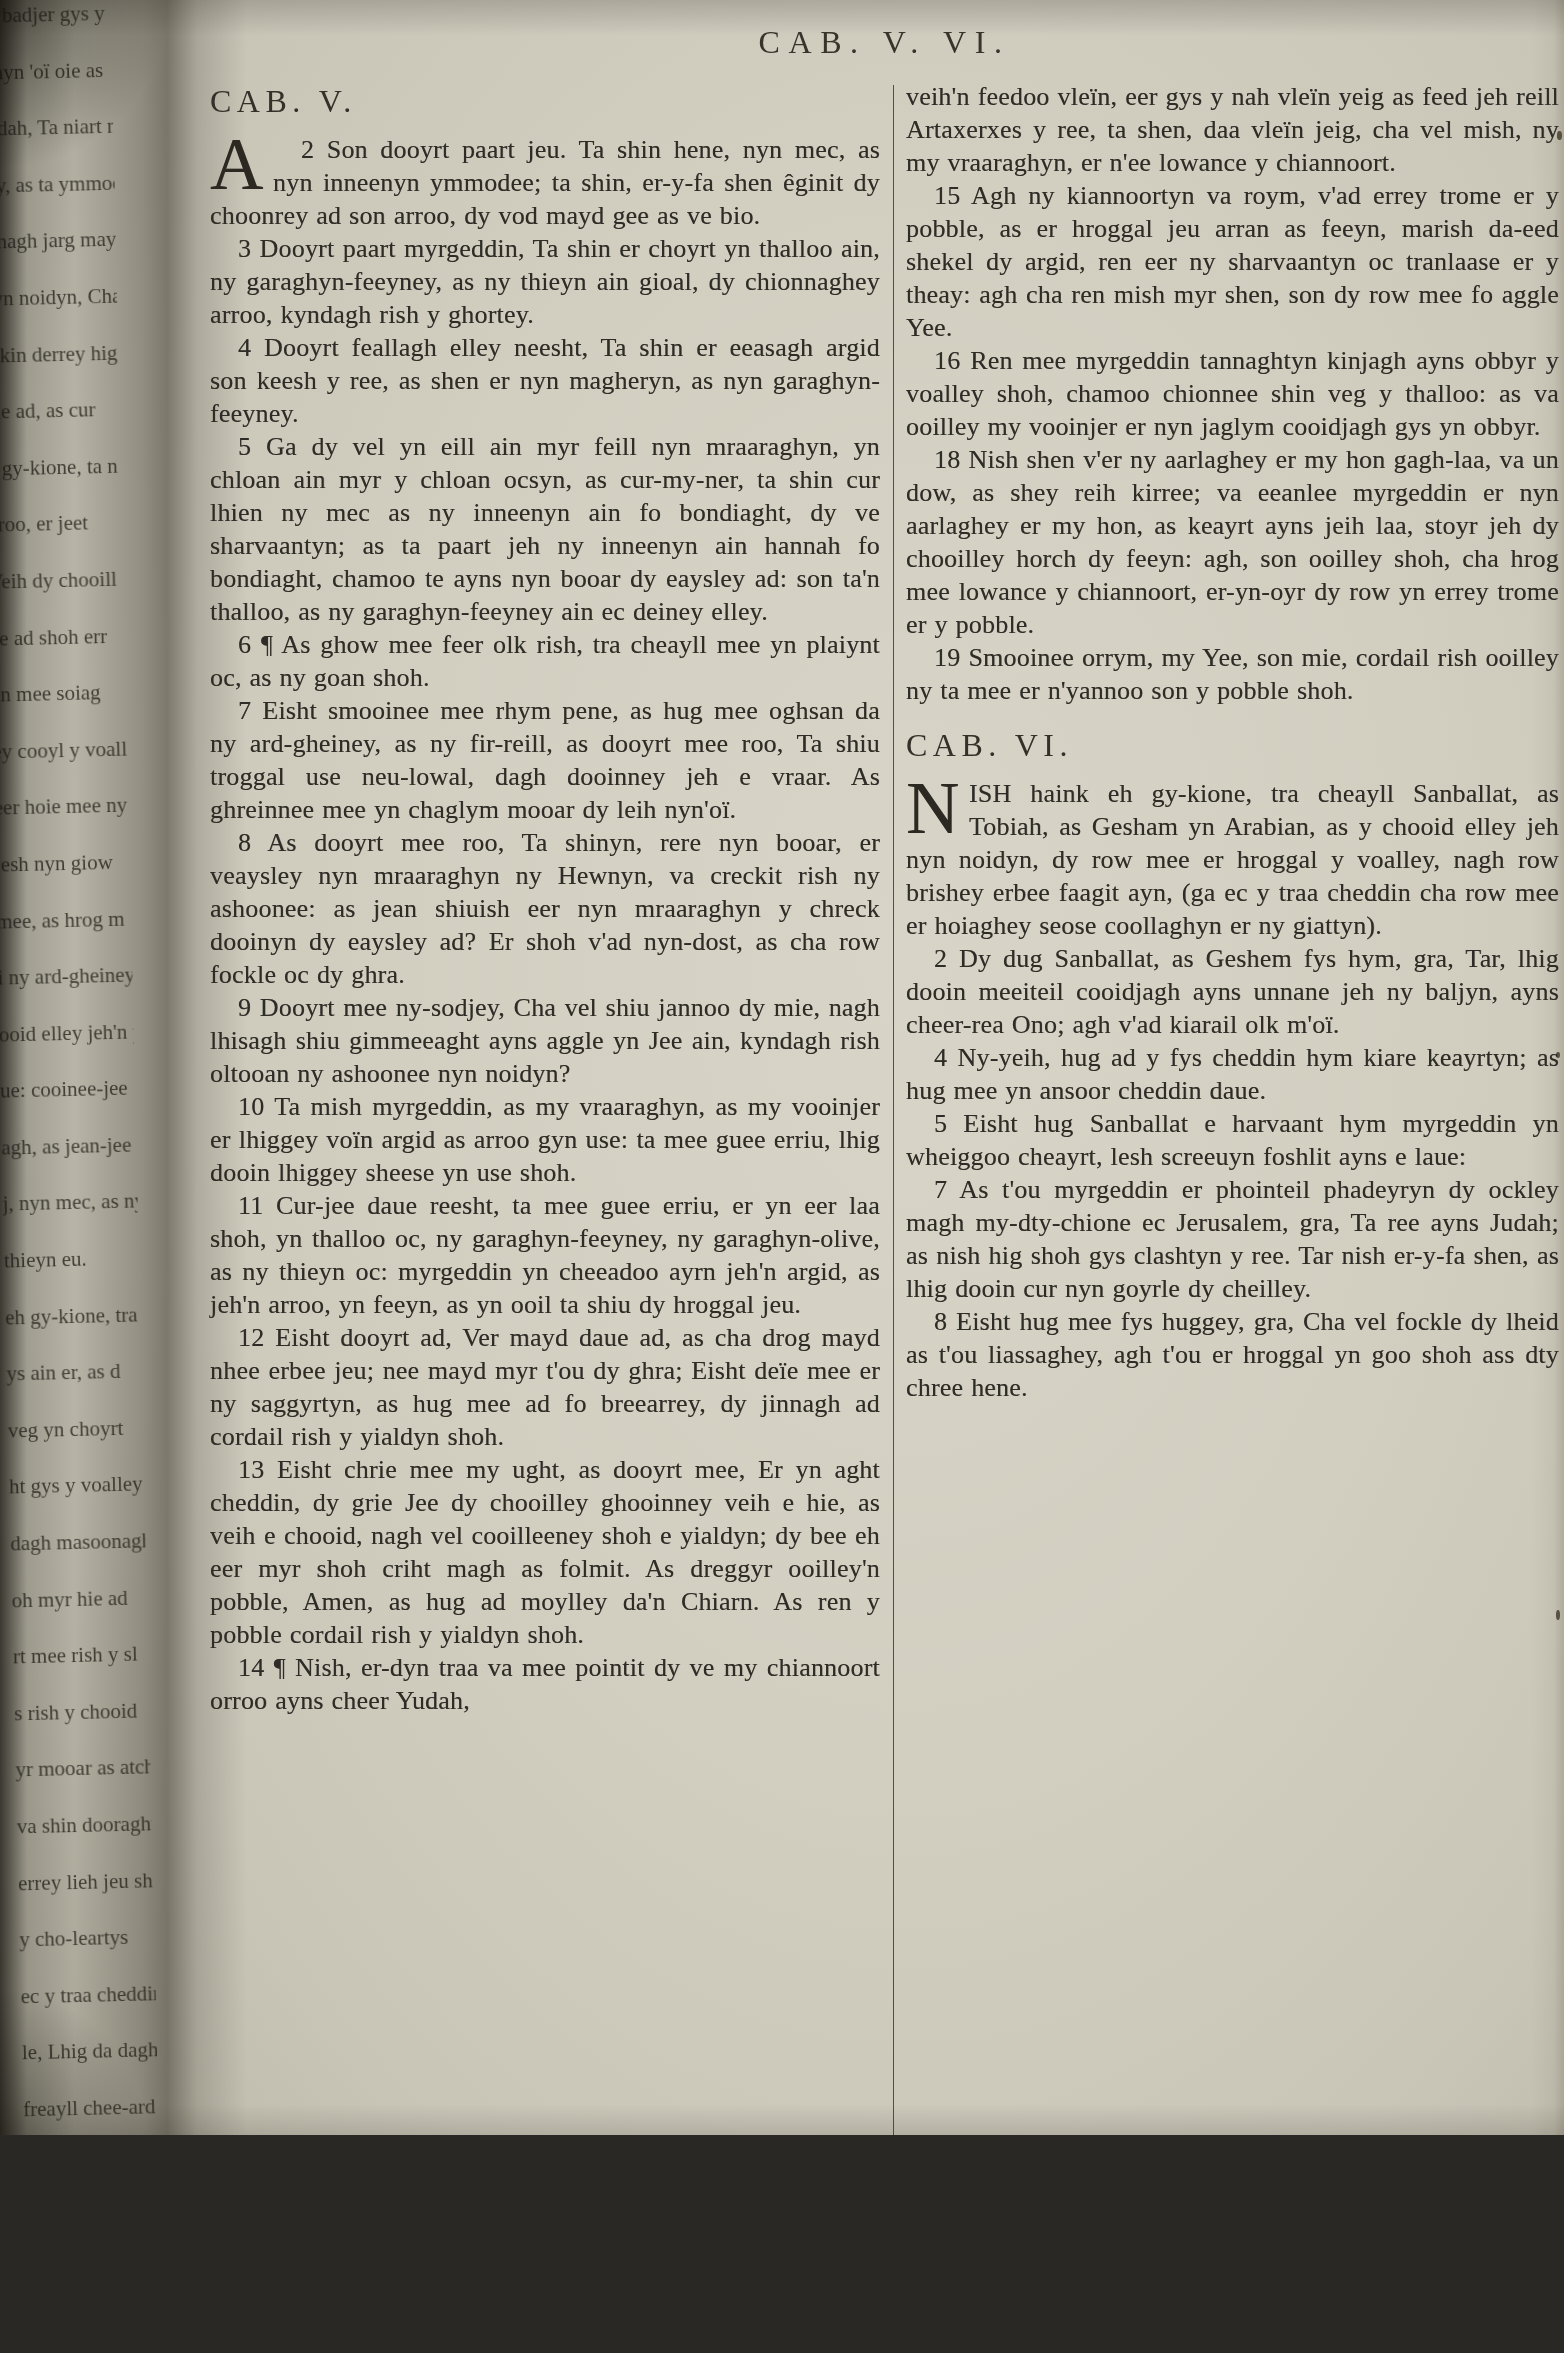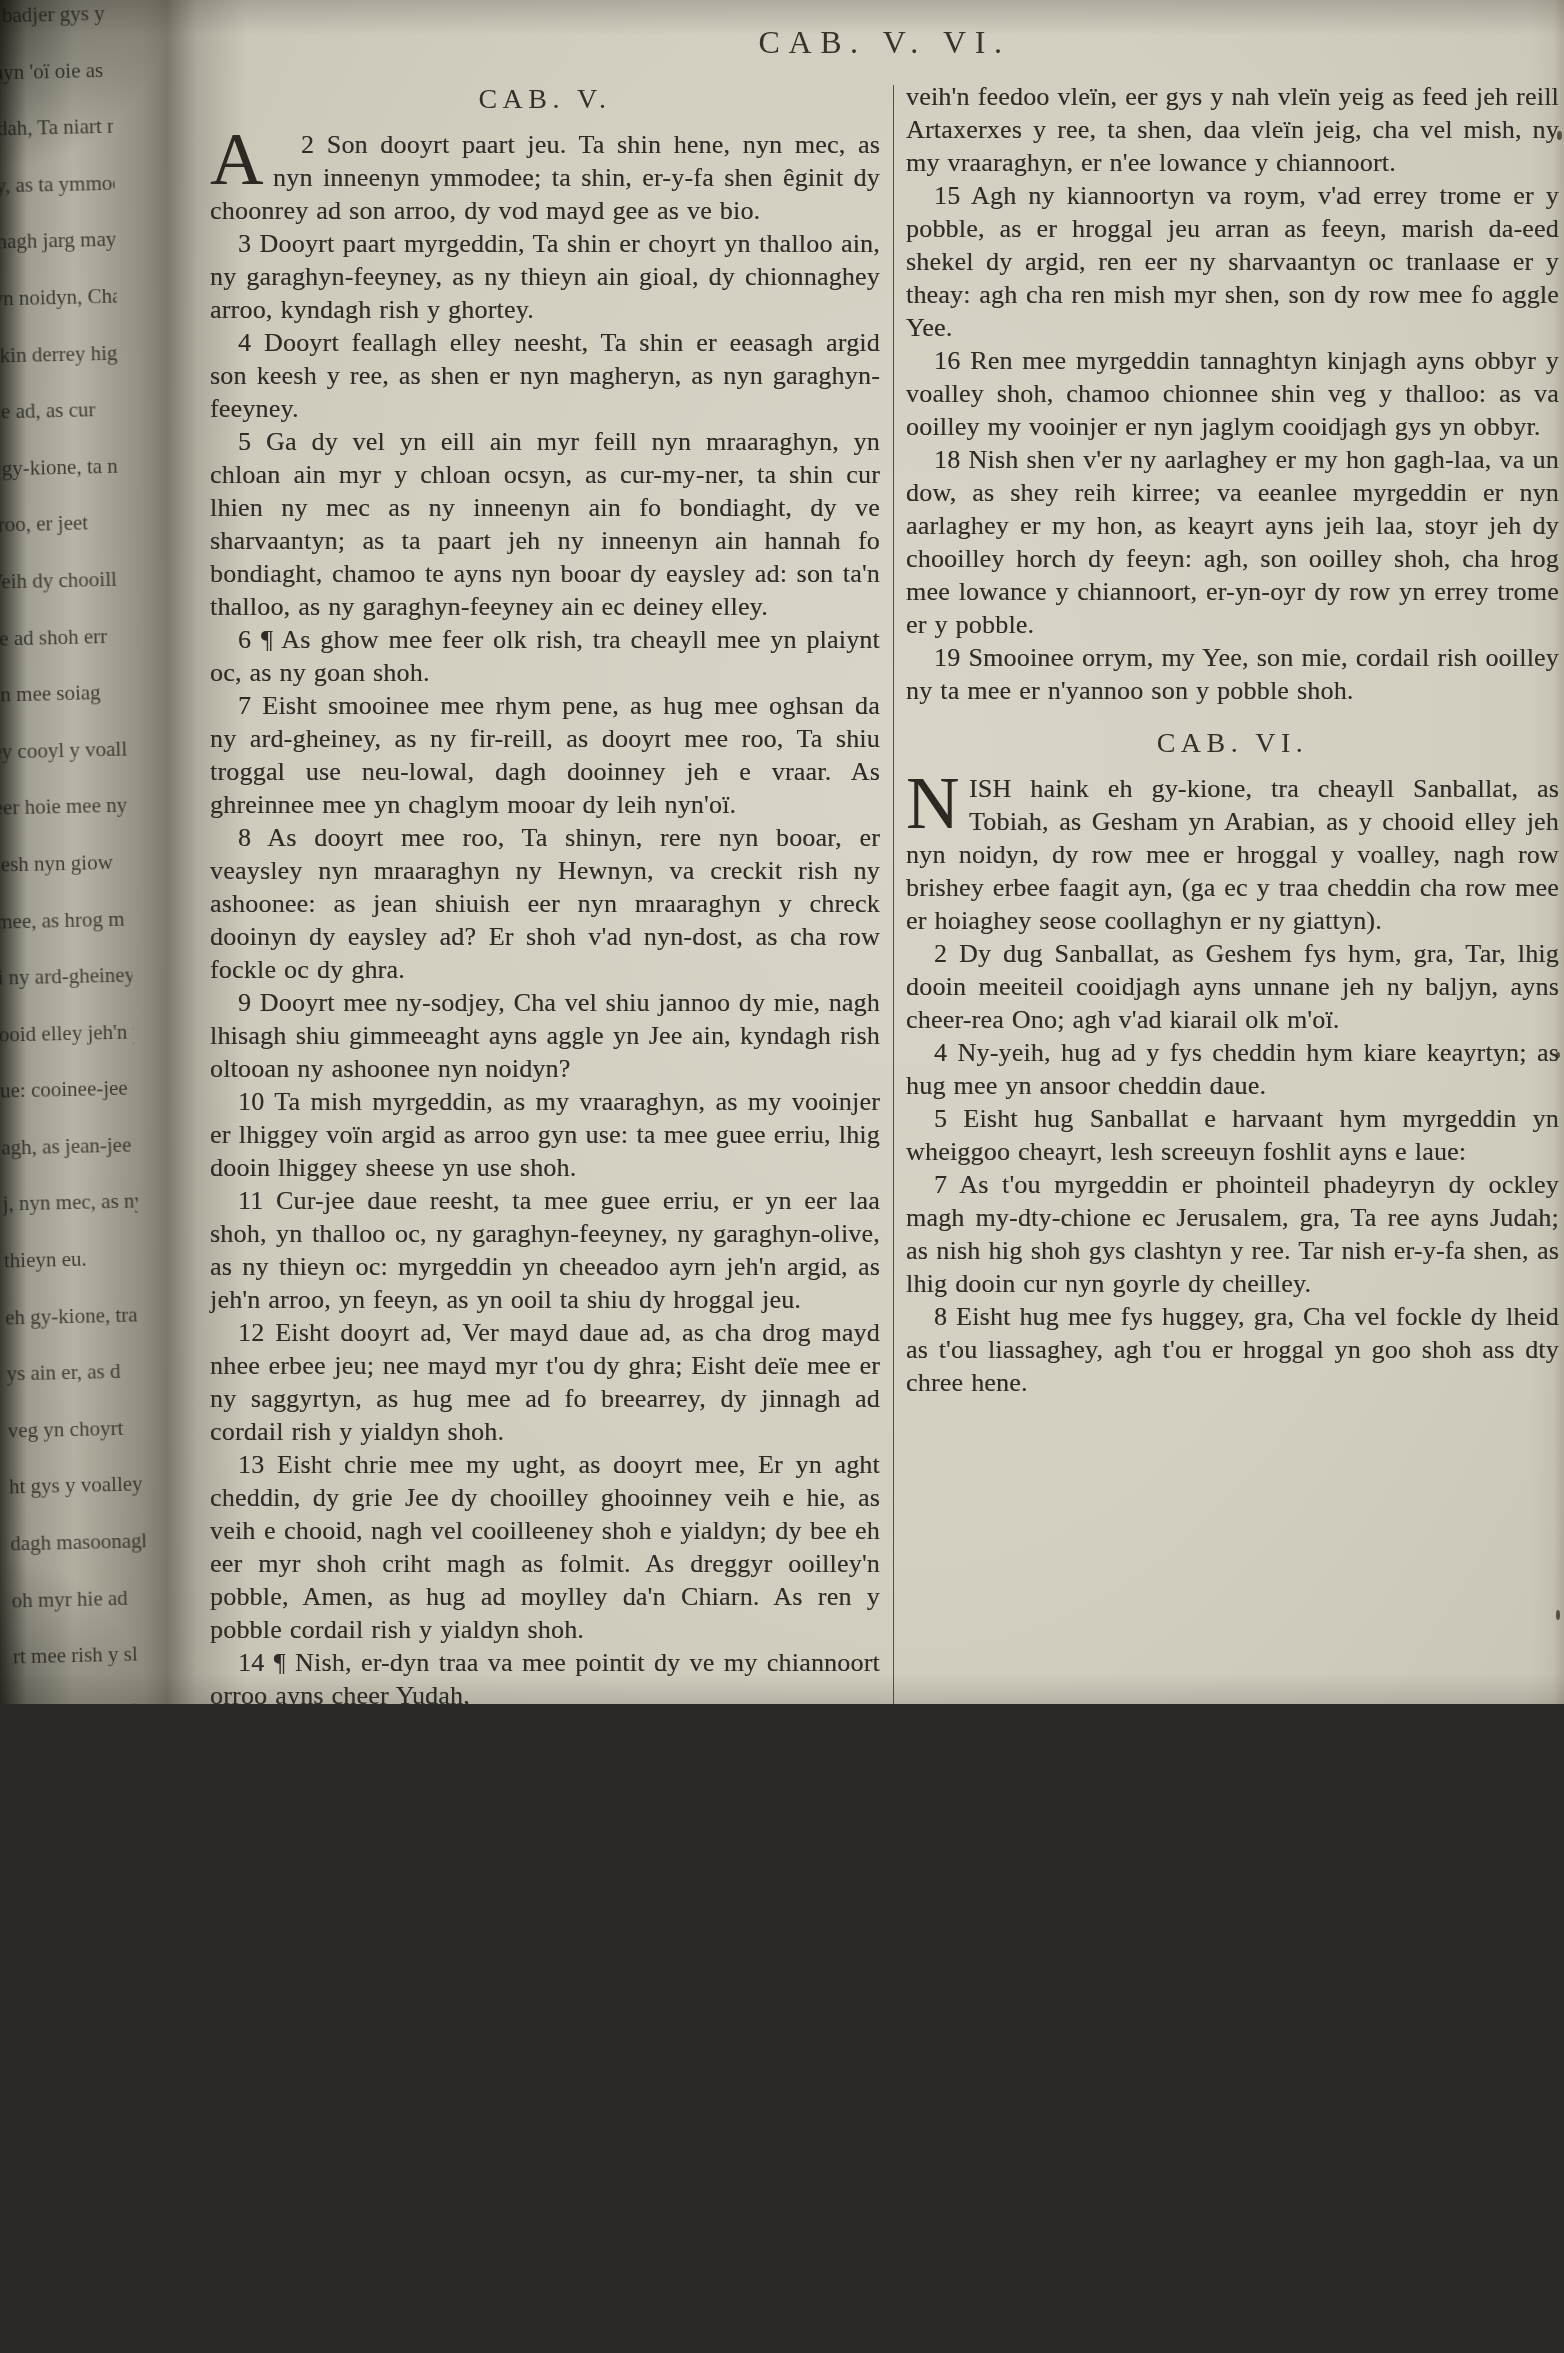--- a/index.html
+++ b/index.html
@@ -3,21 +3,21 @@
 <meta charset="utf-8">
 <style>
   html, body {
     margin: 0;
     padding: 0;
     background: #2a2824;
   }
   .scan {
     position: relative;
     width: 1565px;
-    height: 1704px;
+    height: 2135px;
     overflow: hidden;
     font-family: "Liberation Serif", serif;
     color: #2e2c26;
     background:
       radial-gradient(ellipse 1174px 1800px at 58% 45%,
         #d8d5c8 0%, #d2cfc1 45%, #c9c6b8 75%, #beBBac 92%, #b7b4a4 100%),
       #c9c6b8;
     text-decoration: underline;
   }
 
@@ -95,22 +95,21 @@
   }
   .col-left  { width: 670px; }
   .divider   {
     width: 0;
     border-left: 1.6px solid rgba(60, 56, 45, 0.85);
     margin: 4.7px 11.7px 0 13.3px;
   }
   .col-right { flex: 1; }
 
   .chapter-heading {
-    text-align: center;
-    font-size: 28px;
+    font-size: 32px;
     letter-spacing: 5.5px;
     margin: 3.1px 0 12.5px 0;
     text-indent: 0;
     color: #34312a;
   }
   .col-right .chapter-heading { margin-top: 20.3px; }
 
   .verse {
     margin: 0;
     text-indent: 28px;

